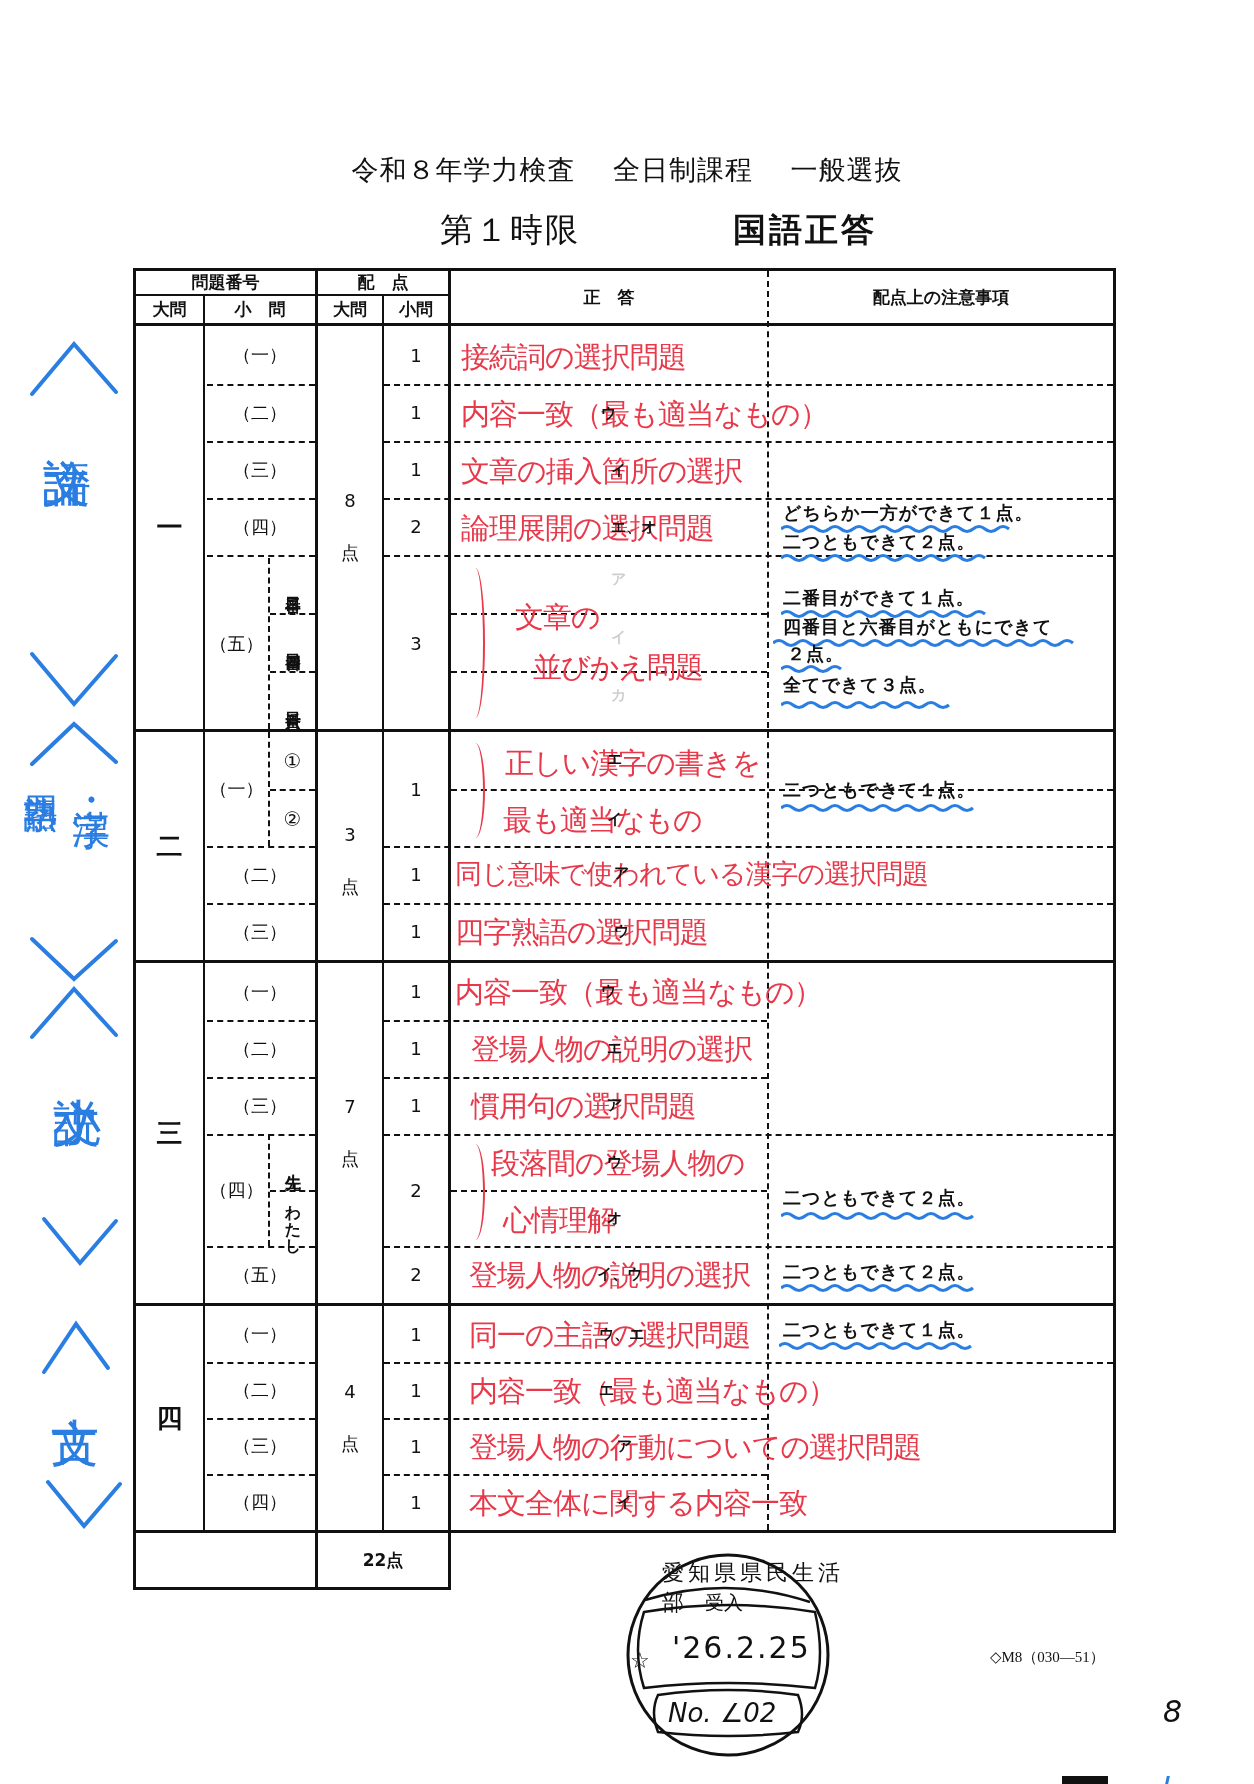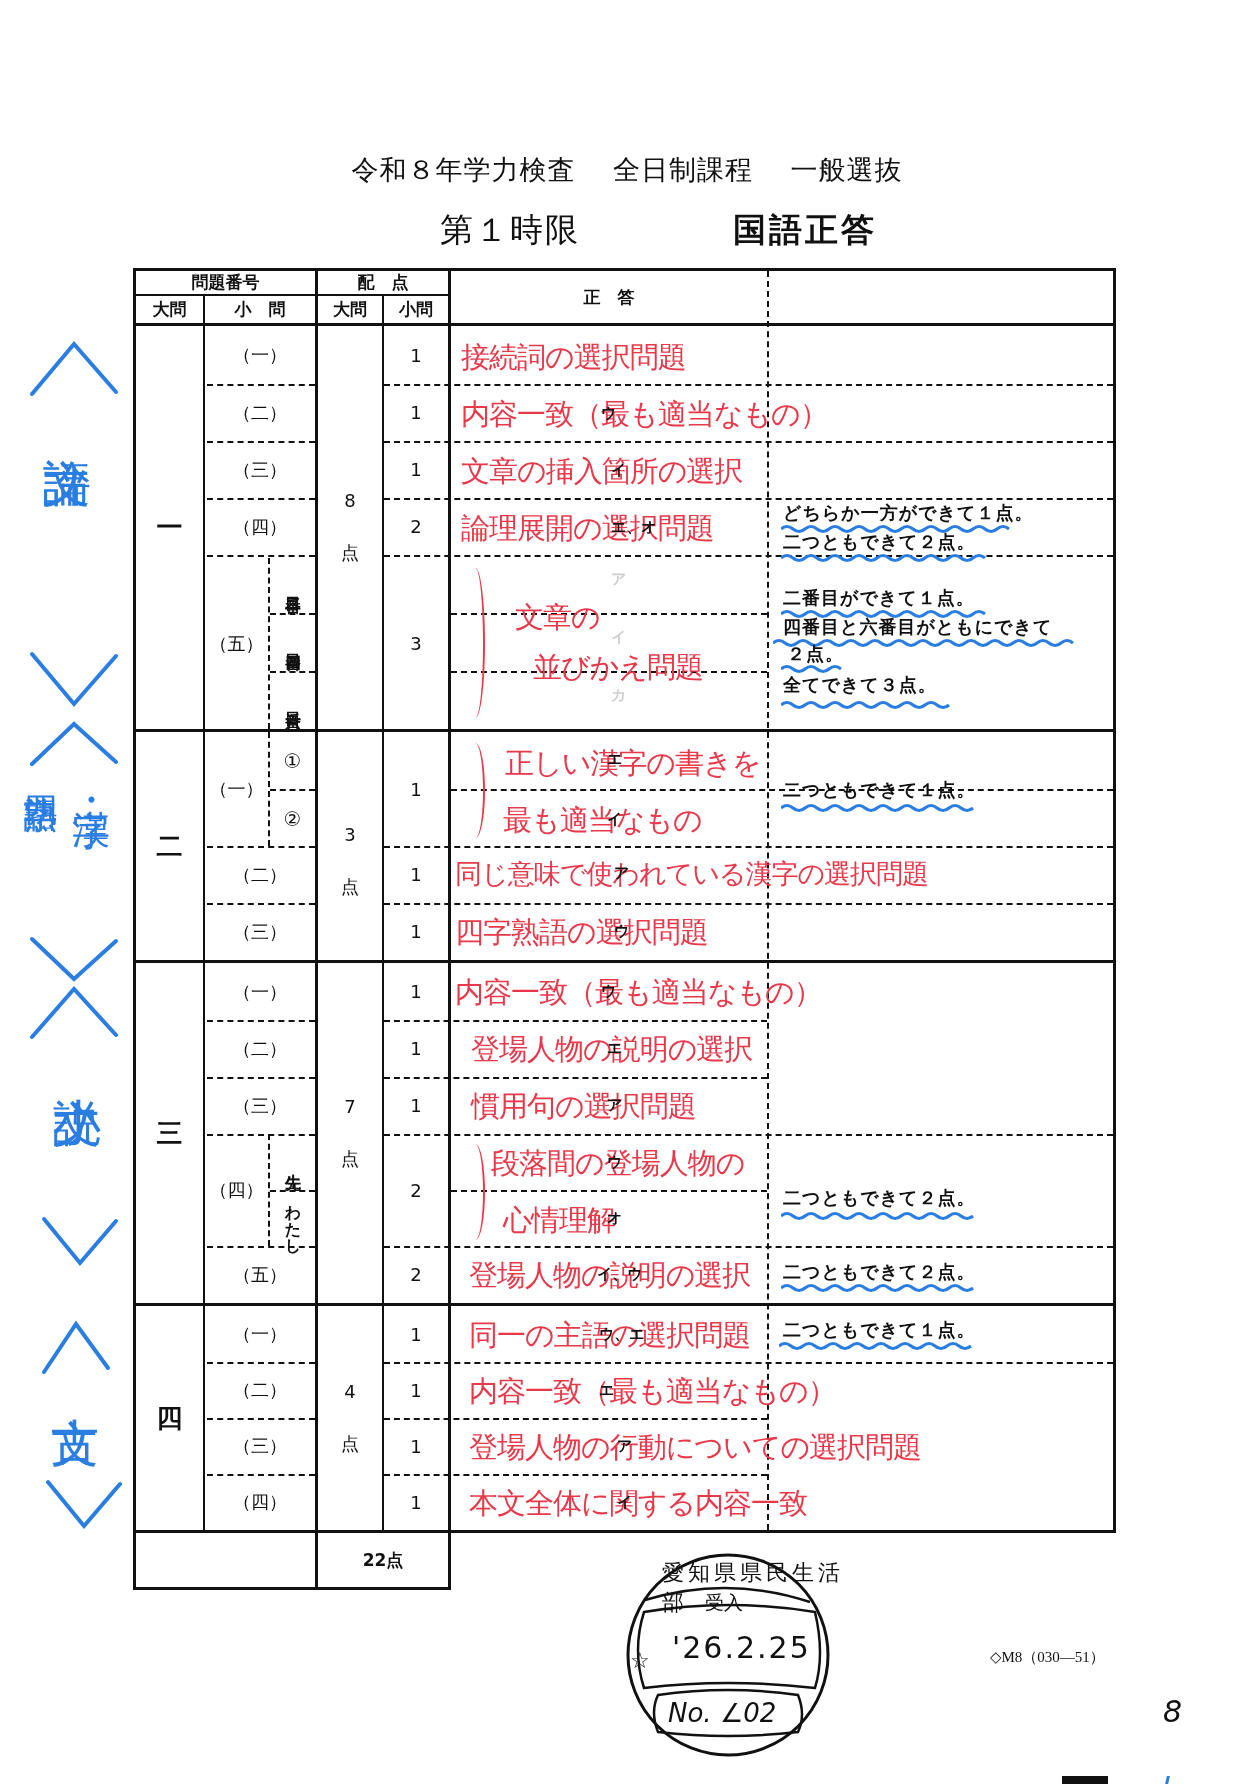--- a/index.html
+++ b/index.html
@@ -68,20 +68,21 @@
   <div class="b" style="left:315px;top:0;width:3px;height:1322px"></div>
   <div class="dv" style="left:634px;top:3px;height:1259px"></div>
 
   <div class="cell hdr" style="left:3px;top:3px;width:179px;height:23px">問題番号</div>
   <div class="cell hdr" style="left:3px;top:28px;width:67px;height:27px">大問</div>
   <div class="cell hdr" style="left:72px;top:28px;width:110px;height:27px">小　問</div>
   <div class="cell hdr" style="left:185px;top:3px;width:130px;height:23px">配　点</div>
   <div class="cell hdr" style="left:185px;top:28px;width:64px;height:27px">大問</div>
   <div class="cell hdr" style="left:251px;top:28px;width:64px;height:27px">小問</div>
   <div class="cell hdr" style="left:318px;top:3px;width:316px;height:52px">正　答</div>
+  <div class="cell hdr" style="left:636px;top:3px;width:344px;height:52px">配点上の注意事項</div>
 
   <div class="cell bignum" style="left:3px;top:58px;width:67px;height:403px">一</div>
   <div class="cell" style="left:185px;top:58px;width:64px;height:403px;flex-direction:column;gap:30px">
     <span>8</span>
     <span>点</span>
   </div>
 
   <div class="dh" style="left:74px;top:116px;width:108px"></div>
     <div class="dh" style="left:251px;top:116px;width:729px"></div>
   <div class="dh" style="left:74px;top:173px;width:108px"></div>

